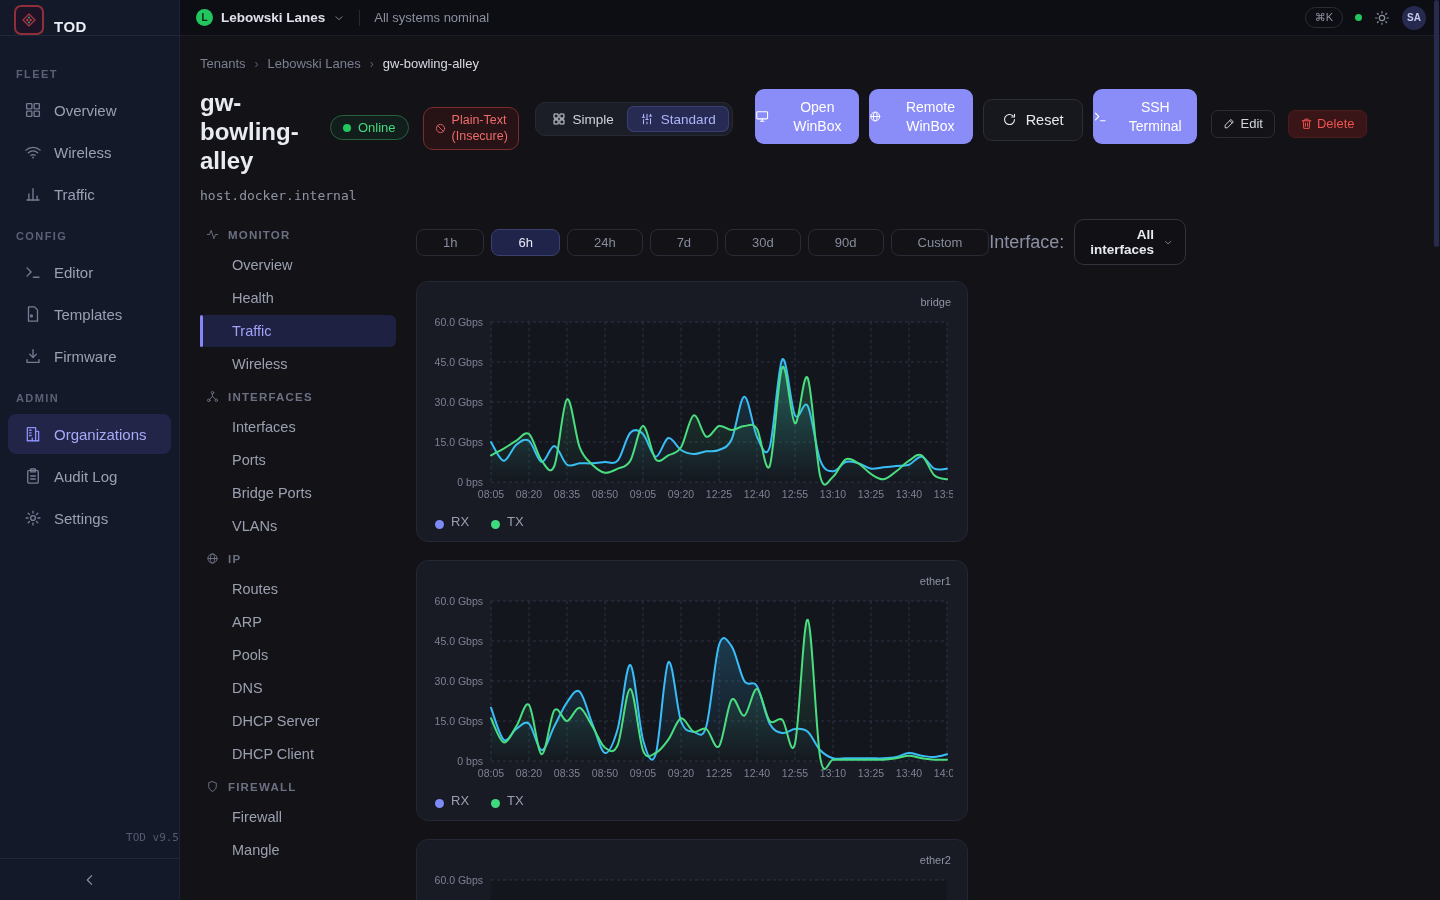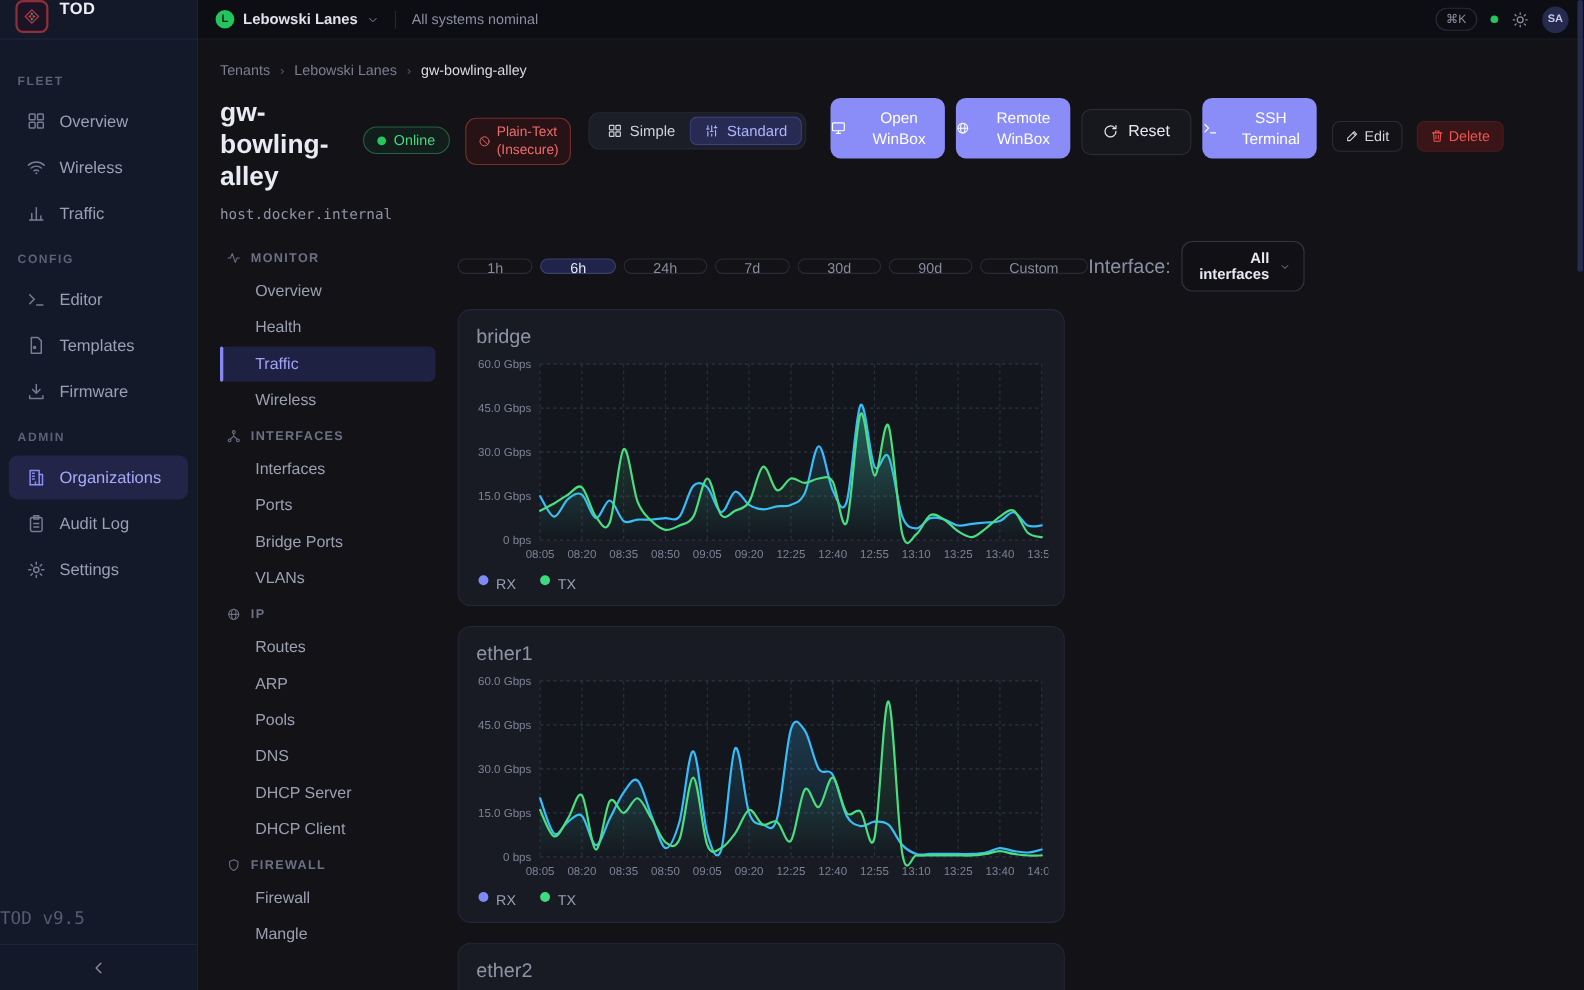--- a/index.html
+++ b/index.html
@@ -9,34 +9,34 @@
   svg.ic { display:block; stroke:currentColor; fill:none; stroke-width:1.8;
     stroke-linecap:round; stroke-linejoin:round; }
 
   
   .app { display:flex; width:1440px; height:900px; }
   .sidebar { width:180px; min-width:180px; height:900px; background:#131929;
     border-right:1px solid #1d2336; display:flex; flex-direction:column; }
   .main { flex:1; display:flex; flex-direction:column; position:relative; }
 
   
-  .logo-row { height:36px; display:flex; align-items:flex-start; gap:10px; padding:0 14px;
+  .logo-row { height:36px; display:flex; align-items:flex-end; gap:10px; padding:0 14px;
     border-bottom:1px solid #20273c; }
   .logo-mark { width:30px; height:30px; border-radius:7px; background:#1c1426;
     border:2px solid #8f3039; display:flex; align-items:center; justify-content:center; }
   .logo-text { font-weight:700; font-size:15px; letter-spacing:.5px; color:#eceef5; }
   .snav { flex:1; padding-top:18px; }
   .snav-section-title { font-size:11px; letter-spacing:1.4px; color:#5c6175;
     font-weight:700; padding:14px 16px 8px; }
   .snav-item { display:flex; align-items:center; gap:12px; padding:11px 16px;
     margin:2px 8px; border-radius:8px; color:#9aa0b2; font-size:15px; cursor:pointer; }
   .snav-item .ic { color:#767d93; }
   .snav-item.active { background:#222547; color:#a7aaf8; }
   .snav-item.active .ic { color:#8b8ef6; }
-  .sidebar-version { text-align:left; color:#565b70; font-size:16px; padding:10px 0 14px; }
+  .sidebar-version { text-align:right; color:#565b70; font-size:11px; padding:10px 0 14px; }
   .collapse-row { border-top:1px solid #20273c; height:42px; display:flex;
     align-items:center; justify-content:center; color:#8b8fa0; cursor:pointer; }
 
   
   .topbar { height:36px; background:#0d0e13; border-bottom:1px solid #1c1d27;
     display:flex; align-items:center; justify-content:space-between; padding:0 14px 0 16px; }
   .topbar-left { display:flex; align-items:center; gap:14px; }
   .tenant-switch { display:flex; align-items:center; gap:8px; background:none; border:none;
     color:#dfe1ea; font-size:13.5px; font-weight:600; cursor:pointer;
     font-family:"Liberation Sans",sans-serif; }
@@ -106,42 +106,42 @@
   .dnav-item { position:relative; padding:8px 12px 8px 32px; font-size:14.5px;
     color:#9ba0b0; border-radius:6px; margin:1px 0; cursor:pointer; }
   .dnav-item.active { background:#1f2142; color:#9fa2f7; }
   .dnav-item.active::before { content:""; position:absolute; left:0; top:0; bottom:0;
     width:3px; background:#8487f5; border-radius:2px; }
 
   
   .charts-col { width:552px; }
   .controls-row { display:flex; align-items:center; }
   .range-group { display:flex; gap:7px; }
-  .pill { height:14px; padding:0 26px; border:1px solid #2a2b35; border-radius:8px;
+  .pill { height:27px; padding:0 26px; border:1px solid #2a2b35; border-radius:8px;
     background:none; color:#878c9d; font-size:13px; cursor:pointer;
     font-family:"Liberation Sans",sans-serif; }
   .pill.active { background:#20244a; border-color:#3c406e; color:#e8e9f5; }
   .iface-group { margin-left:auto; display:flex; align-items:center; gap:10px; }
   .iface-label { color:#8b8fa3; font-size:18px; }
   .iface-select { display:flex; align-items:center; gap:9px; border:1px solid #33343e;
     background:#101015; border-radius:10px; padding:7px 12px; color:#e8eaf1;
     font-size:13.5px; font-weight:600; cursor:pointer;text-align:right; }
   .iface-select .ic { color:#9aa0b2; }
 
   .chart-card { background:#181a24; border:1px solid #242734; border-radius:12px;
     padding:14px 16px 10px; margin:16px 0 18px; }
-  .chart-title { font-size:18px; color:#8f94a5; margin-bottom:6px; }
+  .chart-title { font-size:11px; color:#8f94a5; margin-bottom:6px;text-align:right; }
   .chart-svg { display:block; width:520px; height:192px; }
   .chart-svg .grid { stroke:#3d4a60; stroke-width:1; stroke-dasharray:3 3; opacity:.55; }
   .chart-svg .plotbg { fill:#14161e; }
   .chart-svg text { font-family:"Liberation Sans",sans-serif; fill:#7d8294; font-size:10.5px; }
   .chart-svg .ytick { text-anchor:end; }
   .chart-svg .xtick { text-anchor:middle; }
   .legend { display:flex; gap:22px; margin:8px 0 2px 2px; }
-  .legend-item { display:flex; align-items:flex-start; gap:7px; color:#9aa0b2; font-size:13px; }
+  .legend-item { display:flex; align-items:flex-end; gap:7px; color:#9aa0b2; font-size:13px; }
   .legend-dot { width:9px; height:9px; border-radius:50%; }
 
   .scroll-thumb { position:absolute; right:1px; top:0; width:5px; height:247px;
     background:#272b4d; border-radius:3px; }
 </style>
 </head>
 <body>
 
 <div class="app">
 

